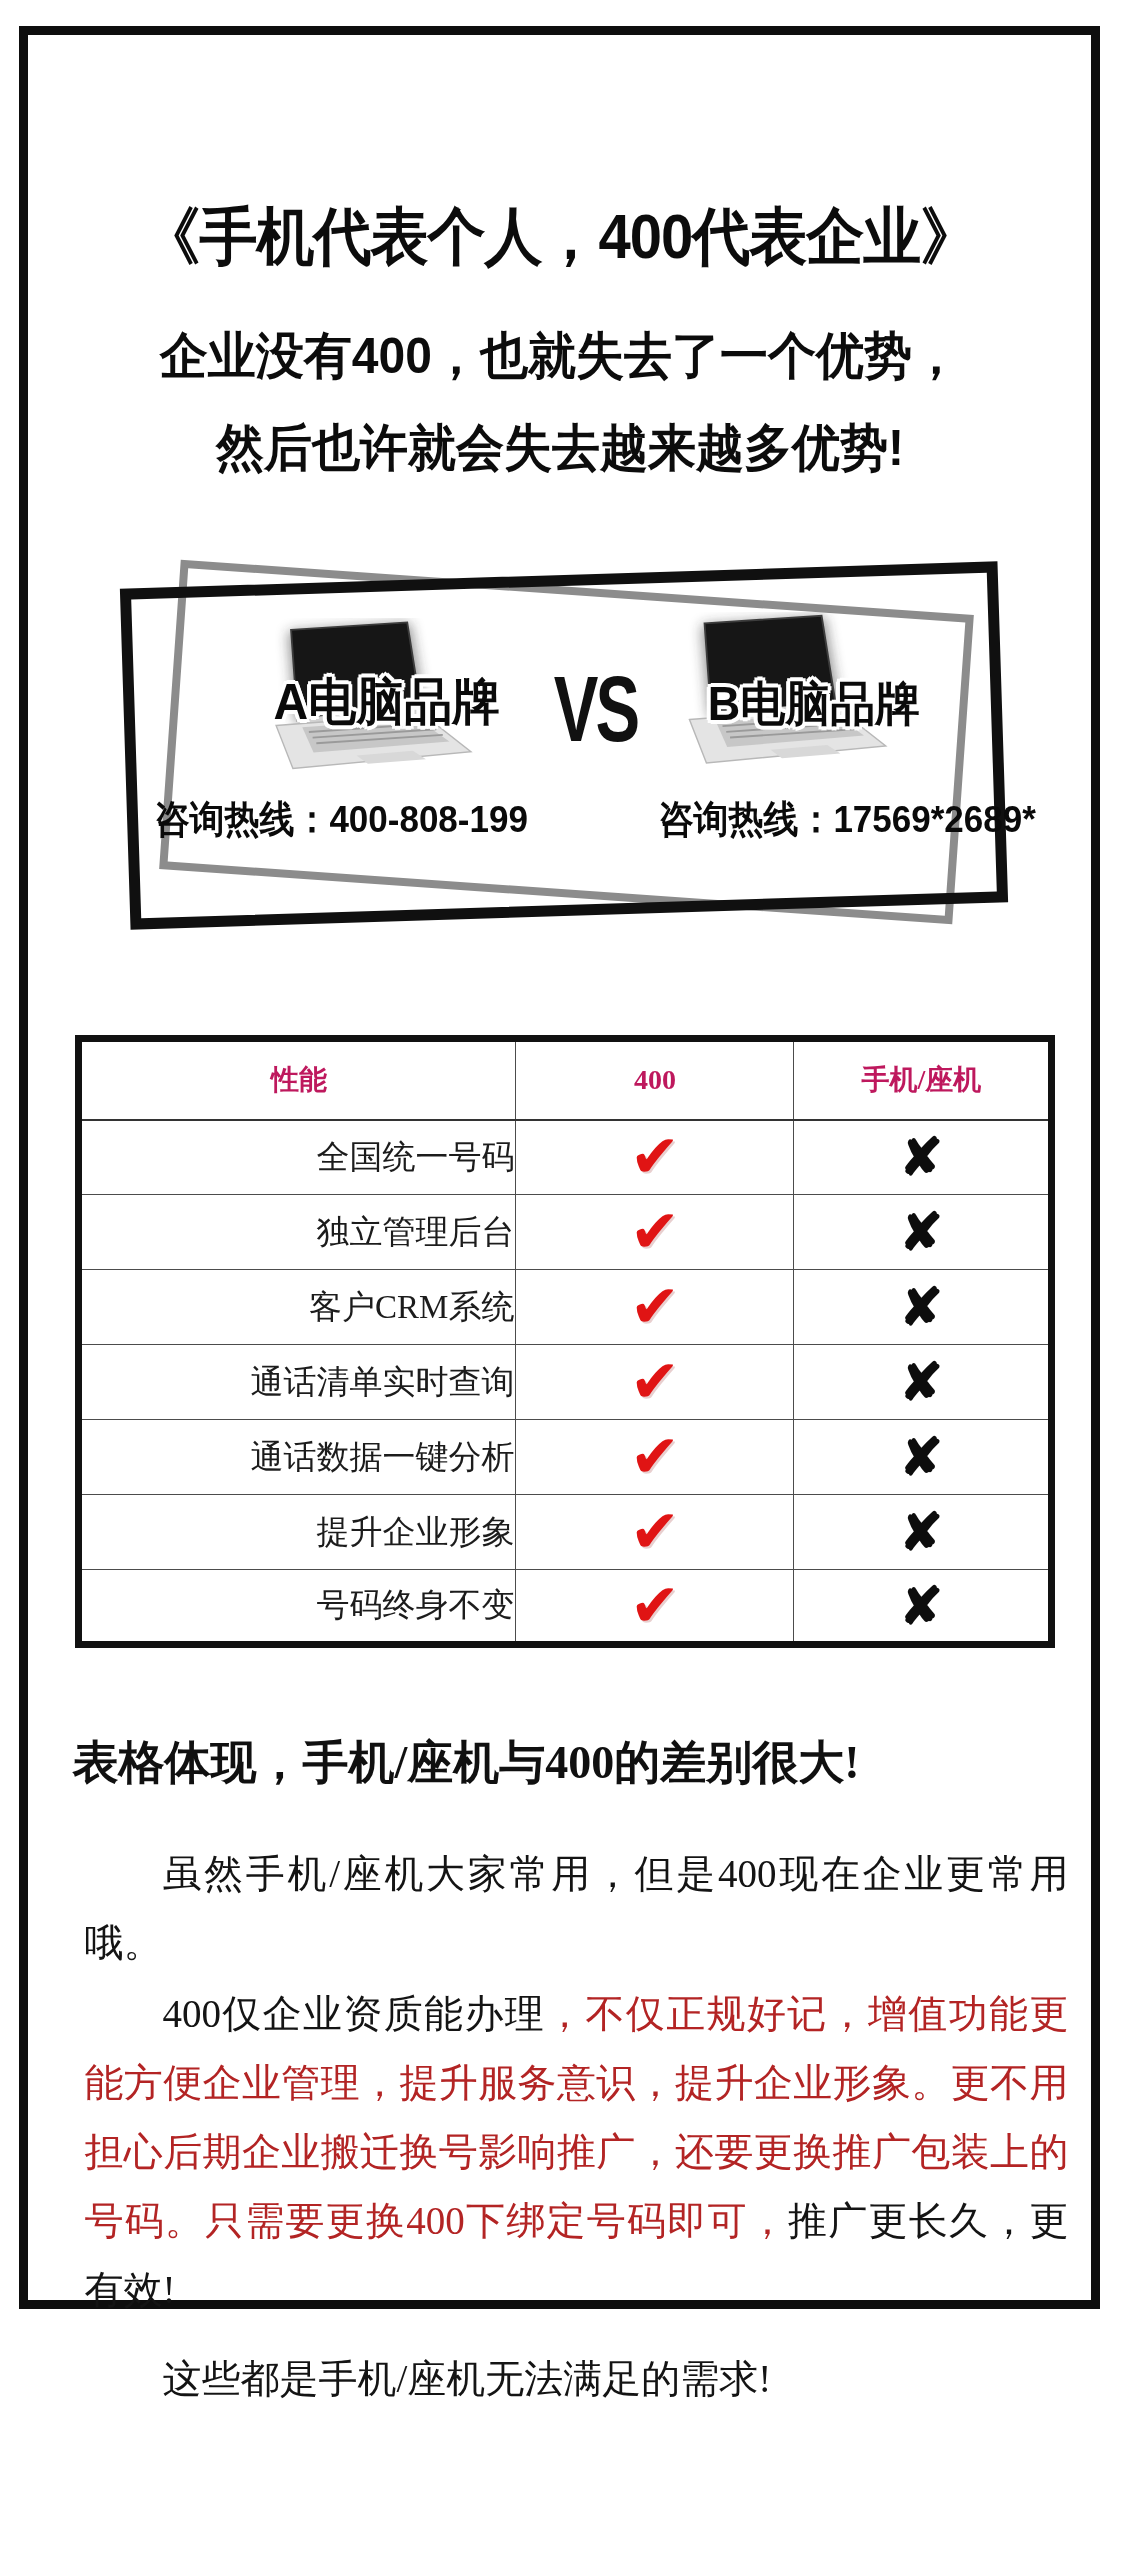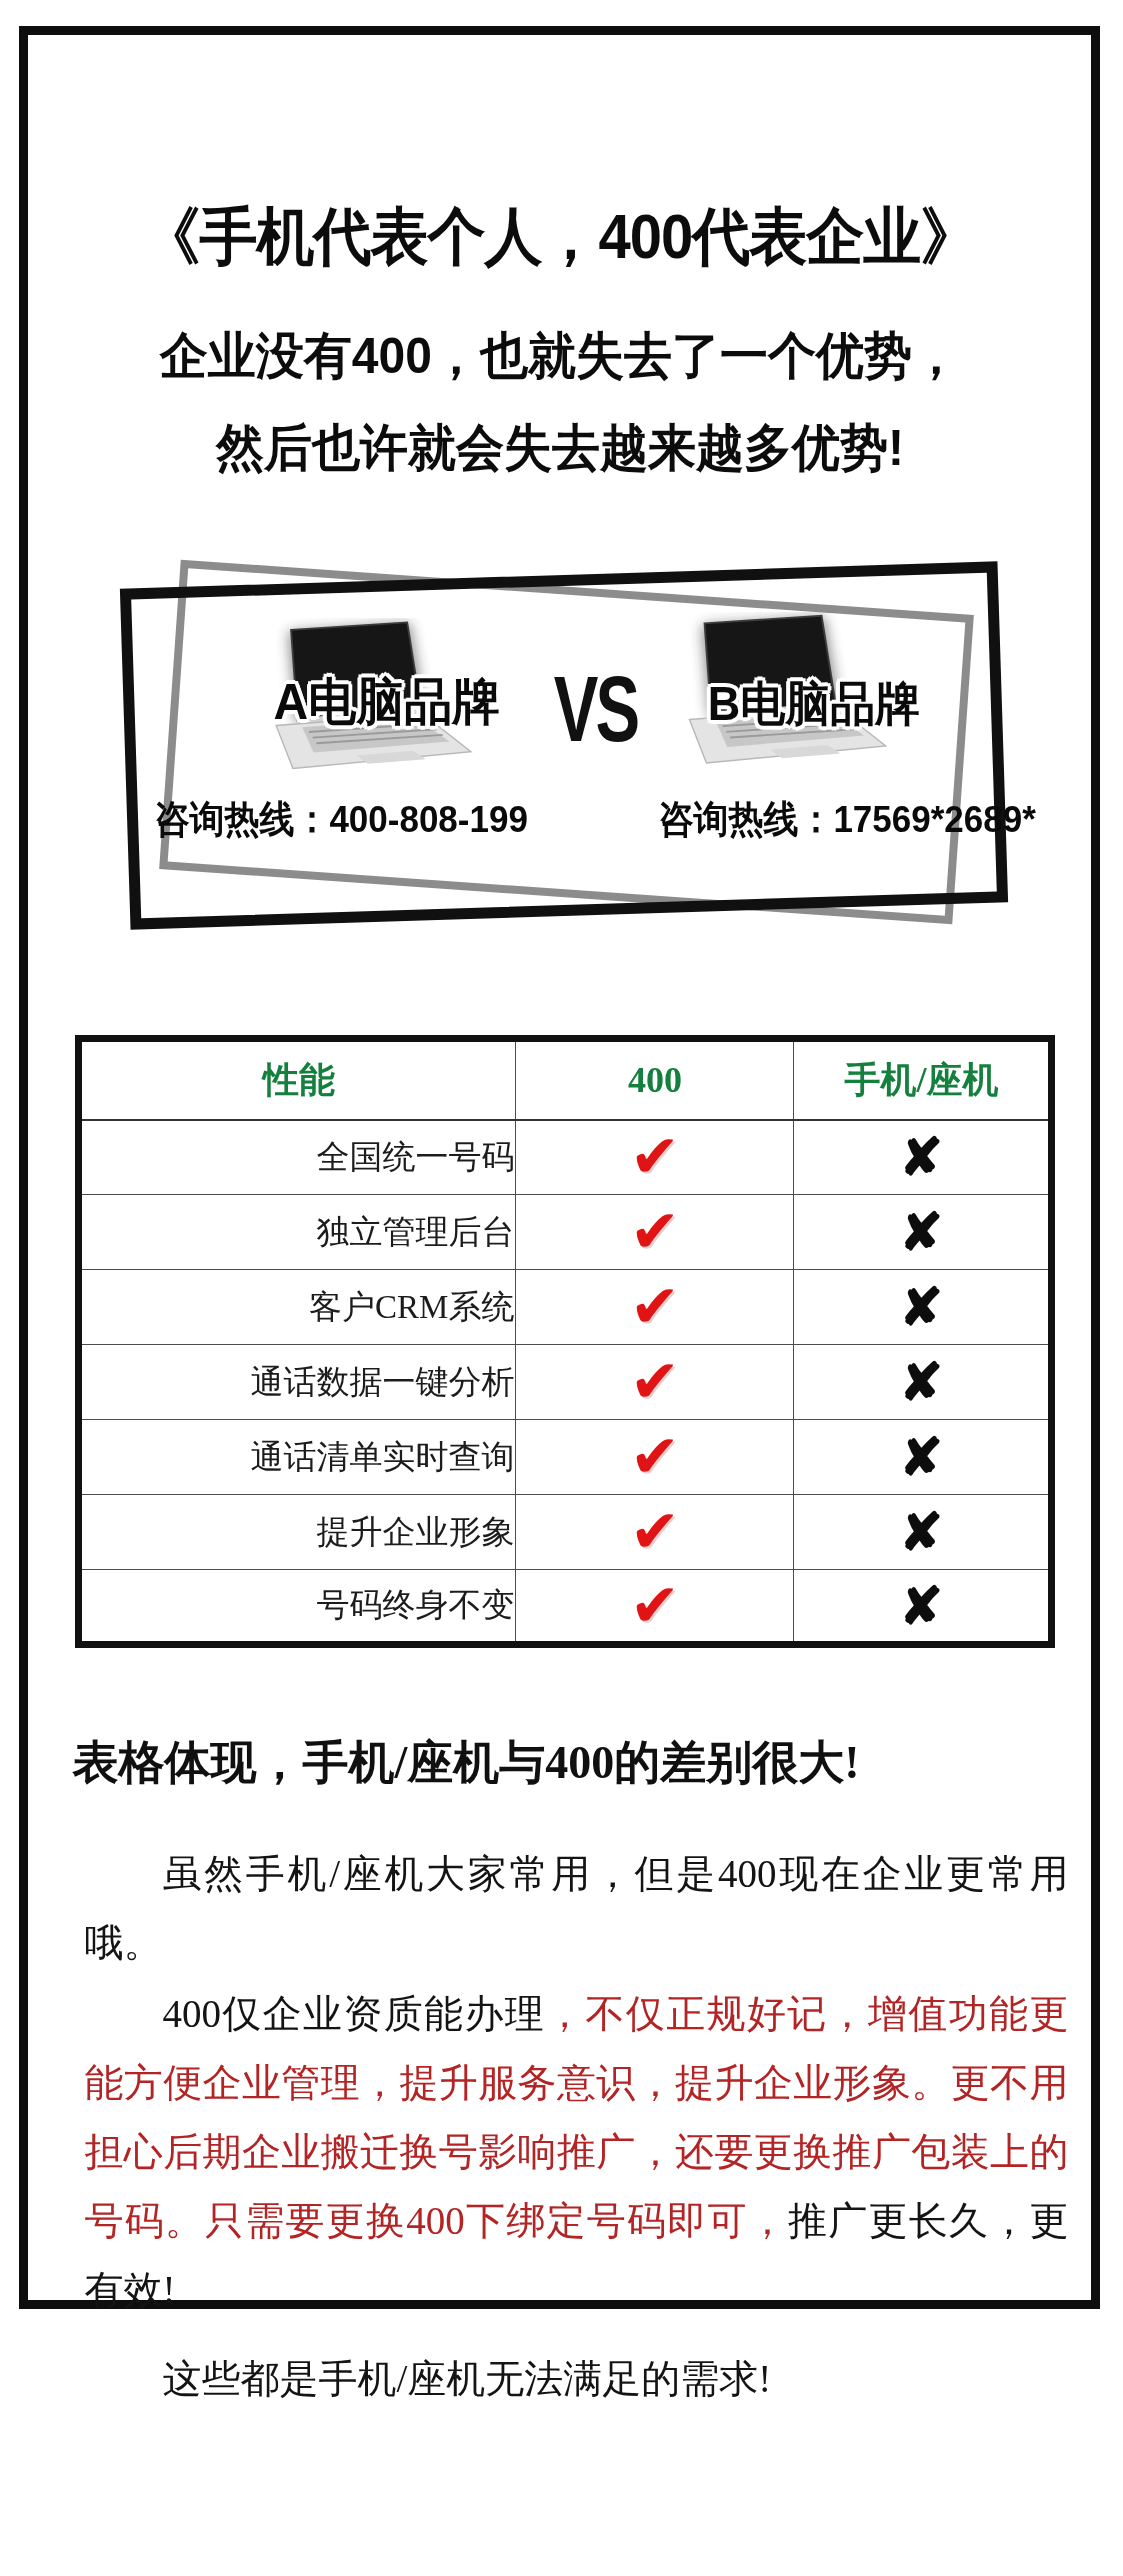--- a/index.html
+++ b/index.html
@@ -23,21 +23,21 @@
   .brand-b{left:640px;top:132px;width:291px;font-size:45px;}
   .vs-text{left:485px;top:114px;width:165px;text-align:center;font-size:93px;font-weight:800;color:#111;transform:scaleX(0.72);letter-spacing:-3.9px;}
   .hotline{top:254px;font-size:35px;font-weight:800;color:#0a0a0a;text-align:center;white-space:nowrap;transform:scaleY(1.08);}
   .hotline-a{left:126px;width:339px;}
   .hotline-b{left:630px;width:335px;}
 
   
   .cmp-table{top:1000px;left:47px;width:974px;height:603px;border-collapse:collapse;table-layout:fixed;background:#fff;}
   .cmp-table td,.cmp-table th{border:1.9px solid #4c4c4c;box-sizing:border-box;text-align:center;vertical-align:middle;}
   .cmp-table{border:7.8px solid #111;}
-  .cmp-table tr.hdr th{font-family:"Liberation Serif",serif;font-size:36px;font-weight:700;height:81px;border-bottom:2.9px solid #333;color:#15803d;}
+  .cmp-table tr.hdr th{font-family:"Liberation Serif",serif;font-size:28px;font-weight:700;height:81px;border-bottom:2.9px solid #333;color:#be185d;}
   .cmp-table td{height:75px;}
   .cmp-table td.feat{font-family:"Liberation Serif",serif;font-size:33px;color:#1c1c1c;text-align:right;}
   .mark-check{font-size:60px;line-height:1;color:#e01414;text-shadow:1.9px 1.9px 0 #8e0f0f33;}
   .mark-cross{font-size:52px;line-height:1;color:#0d0d0d;font-weight:700;}
   .col-feat{width:437px;}.col-400{width:278px;}.col-phone{width:258px;}
 
   
   .body-heading{top:1697px;left:44px;width:980px;font-family:"Liberation Serif",serif;font-size:46px;font-weight:700;color:#101010;white-space:nowrap;}
   .body-para{left:44px;width:984px;font-family:"Liberation Serif",serif;font-size:39px;line-height:69px;color:#141414;text-align:justify;margin:12px;}
   .body-para.indent{text-indent:2em;}
@@ -126,26 +126,26 @@
           <td class="feat">独立管理后台</td>
           <td><span class="mark-check">✔</span></td>
           <td><span class="mark-cross">✘</span></td>
         </tr>
         <tr>
           <td class="feat">客户CRM系统</td>
           <td><span class="mark-check">✔</span></td>
           <td><span class="mark-cross">✘</span></td>
         </tr>
         <tr>
-          <td class="feat">通话数据一键分析</td>
+          <td class="feat">通话清单实时查询</td>
           <td><span class="mark-check">✔</span></td>
           <td><span class="mark-cross">✘</span></td>
         </tr>
         <tr>
-          <td class="feat">通话清单实时查询</td>
+          <td class="feat">通话数据一键分析</td>
           <td><span class="mark-check">✔</span></td>
           <td><span class="mark-cross">✘</span></td>
         </tr>
         <tr>
           <td class="feat">提升企业形象</td>
           <td><span class="mark-check">✔</span></td>
           <td><span class="mark-cross">✘</span></td>
         </tr>
         <tr>
           <td class="feat">号码终身不变</td>

